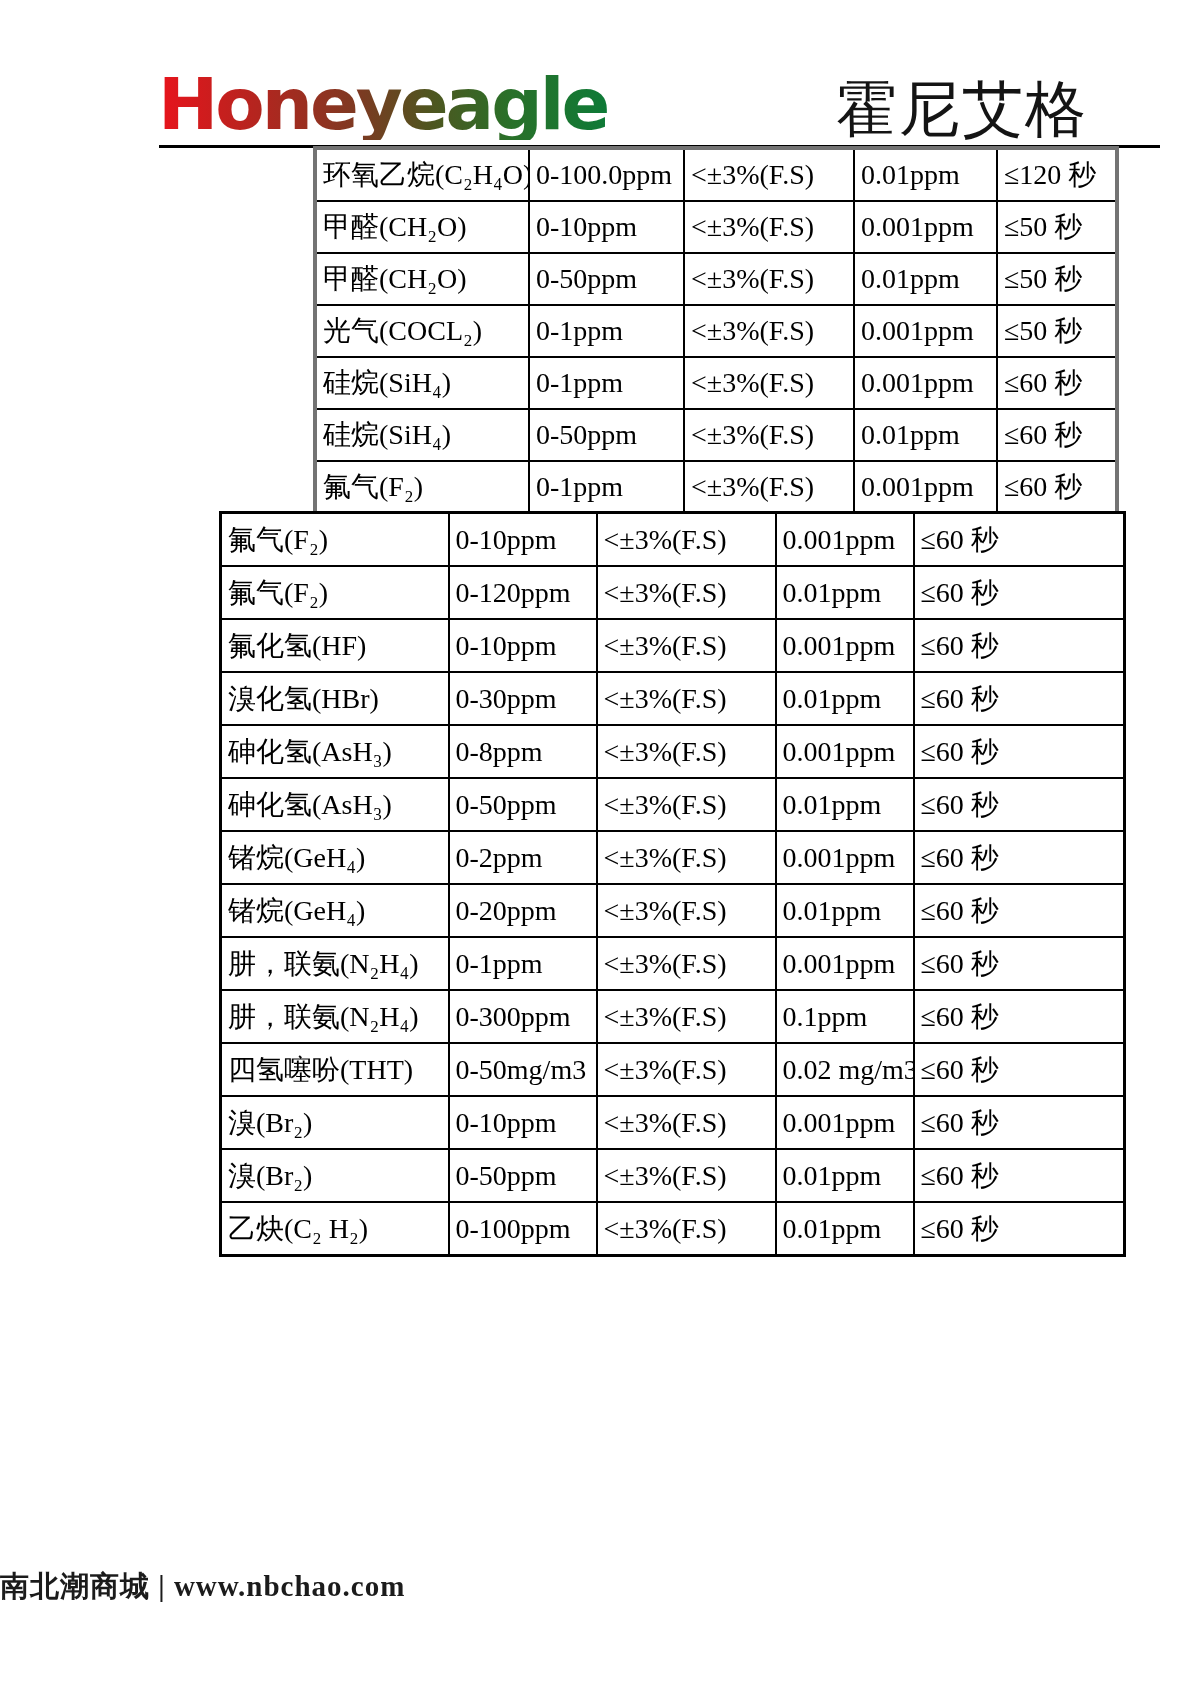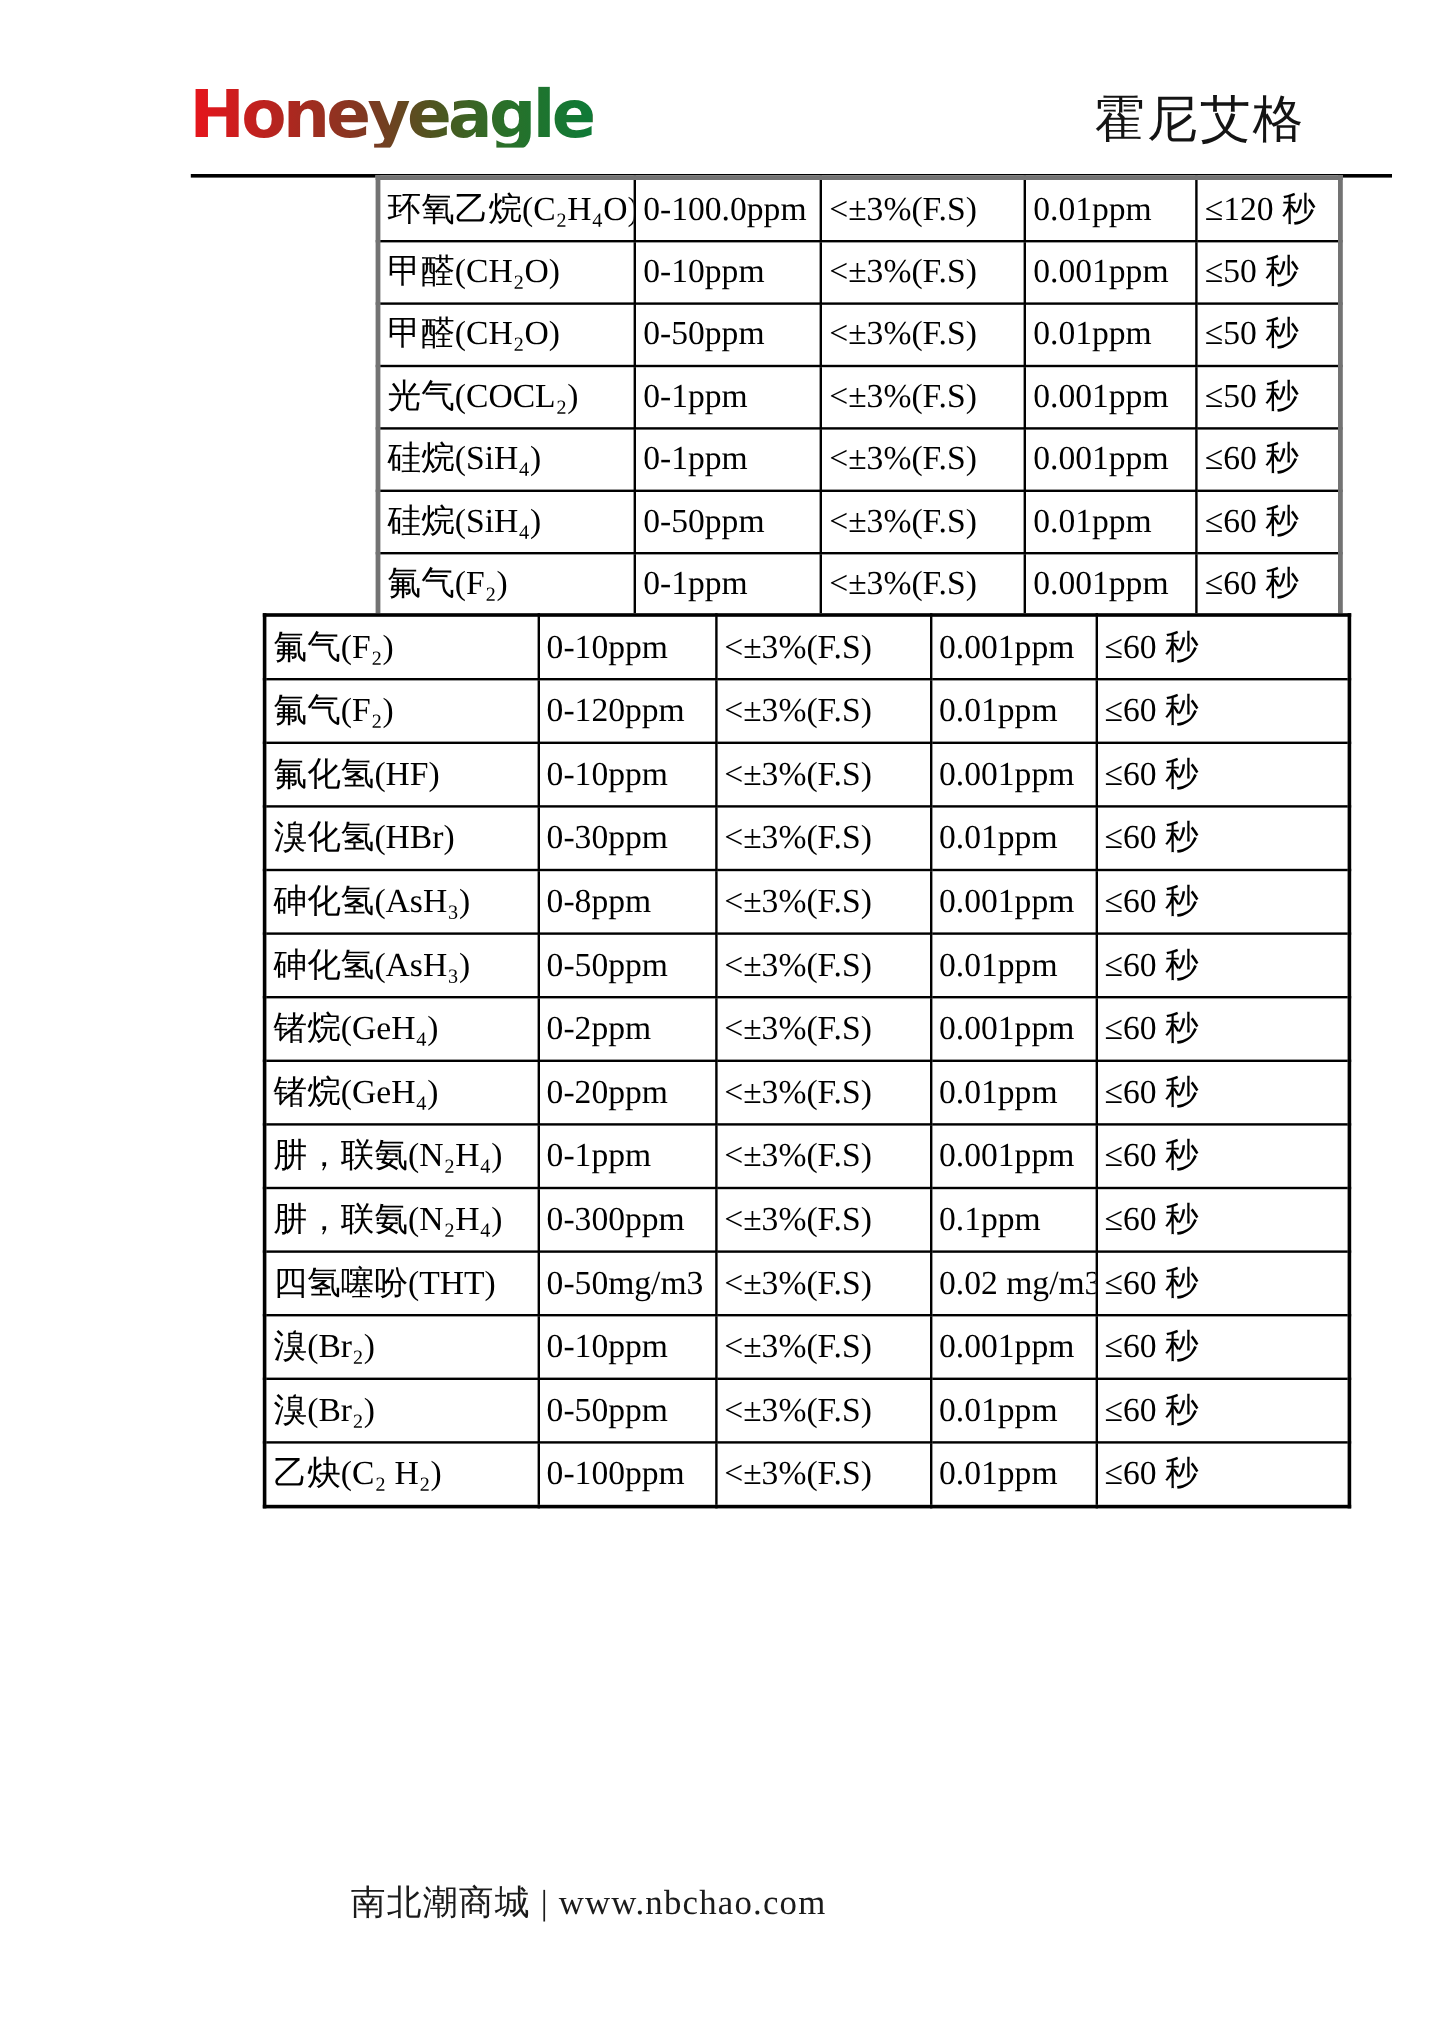--- a/index.html
+++ b/index.html
@@ -7,30 +7,30 @@
     width:1200px;height:1696px;background:#ffffff;position:relative;
     font-family:"Liberation Serif","DejaVu Serif",serif;
     overflow:hidden;
   }
   .page{position:absolute;inset:0;background:#fff;}
 
   
   .logo{
     position:absolute;left:158px;top:68px;
     font-family:"DejaVu Sans","Liberation Sans",sans-serif;
-    font-weight:bold;font-size:55px;line-height:1;letter-spacing:-3px;
+    font-weight:bold;font-size:72px;line-height:1;letter-spacing:-3px;
     background:linear-gradient(90deg,#e8141c 0%,#b4251f 22%,#7c3a22 45%,#50541f 60%,#2a7029 78%,#0e7a37 100%);
     -webkit-background-clip:text;background-clip:text;
     -webkit-text-fill-color:transparent;
     color:#7c3a22;
   }
   .brand-cn{
     position:absolute;top:78px;right:112px;
     font-family:"DejaVu Sans","Liberation Sans",sans-serif;
-    font-size:42px;line-height:1;color:#141414;letter-spacing:2px;
+    font-size:61px;line-height:1;color:#141414;letter-spacing:2px;
   }
   .header-rule{
     position:absolute;left:159px;top:145px;width:1001px;height:3px;background:#000;
   }
 
   
   .spec-table{
     position:absolute;border-collapse:collapse;table-layout:fixed;background:#fff;
   }
   .spec-table td{
@@ -40,23 +40,23 @@
     padding:0 2px 0 6px;vertical-align:middle;
     white-space:nowrap;overflow:hidden;
   }
   .t-upper{left:313px;top:146px;width:802px;border:4px solid #737373;}
   .t-upper td{height:50px;}
   .t-lower{left:219px;top:511px;width:904px;border:3px solid #000;}
   .t-lower td{height:51px;}
 
   
   .footer{
-    position:absolute;top:1568px;left:0;width:981px;text-align:center;
+    position:absolute;top:1568px;left:0;width:981px;text-align:left;
     font-family:"Liberation Serif","DejaVu Serif",serif;
-    font-size:29px;line-height:1.3;color:#1b1b1b;letter-spacing:1px;
+    font-size:29px;line-height:1.3;color:#1b1b1b;letter-spacing:1px;font-weight:bold;
   }
 </style>
 </head>
 <body>
 
 <div class="page">
 
   <div class="logo">Honeyeagle</div>
 
   <div class="brand-cn">霍尼艾格</div>

